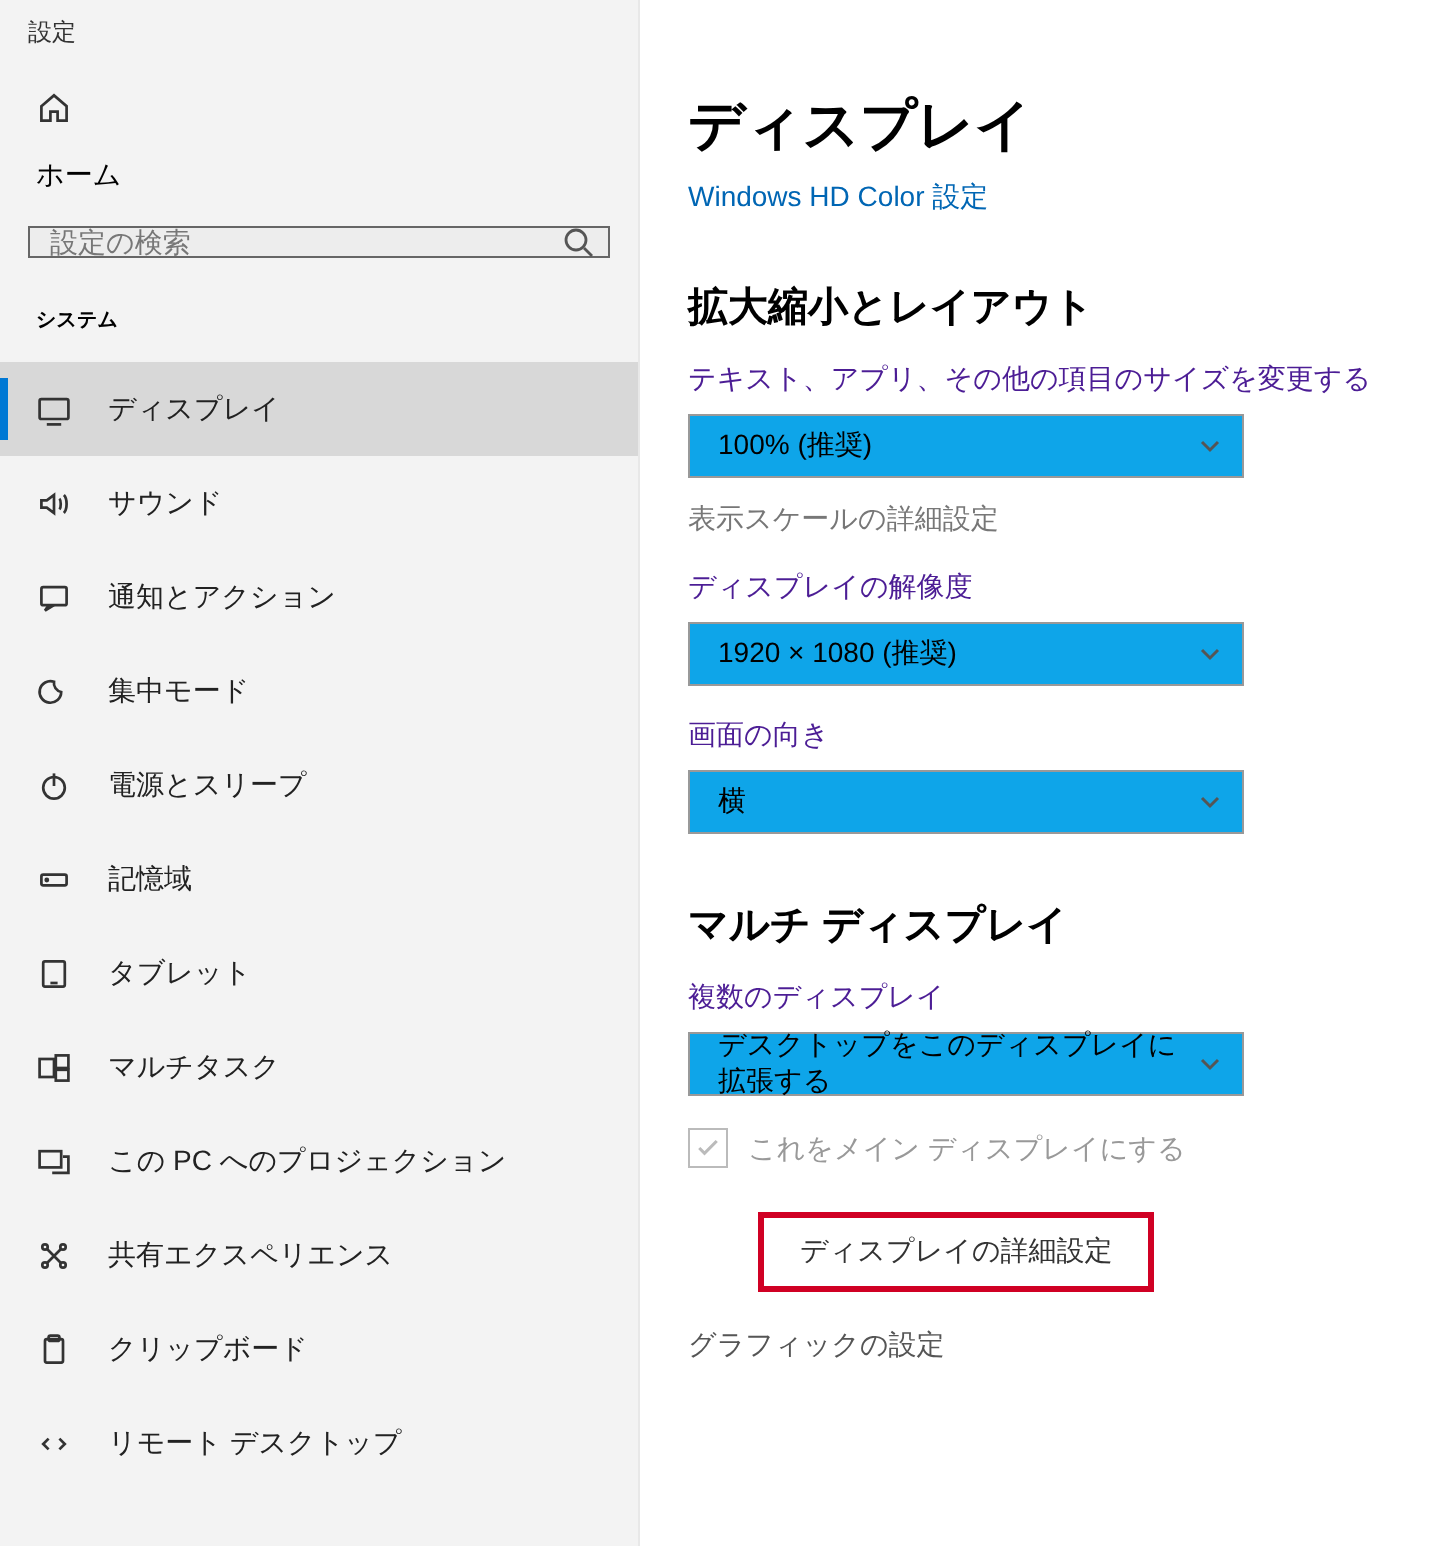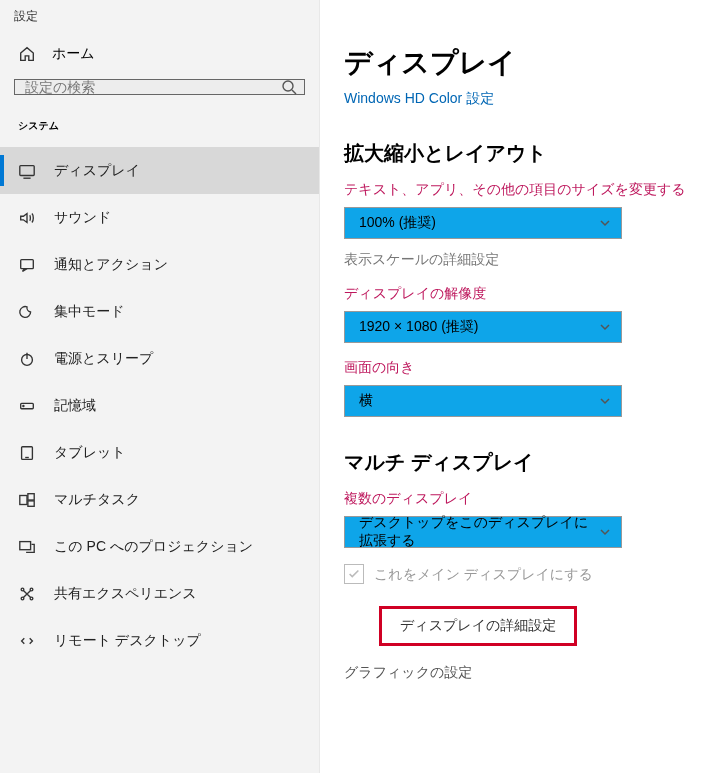--- a/index.html
+++ b/index.html
@@ -26,20 +26,21 @@
     font-size: 12px;
     padding: 4px 14px 10px 14px;
     color: #333;
   }
   .home-row {
     display: flex;
     align-items: flex-start;
     gap: 16px;
     padding: 10px 18px;
     cursor: pointer;
+    flex-direction: column;
   }
   .home-row .icon { width: 18px; height:18px; display:flex; align-items:center; justify-content:center; }
   .search-wrap {
     margin: 6px 14px 18px 14px;
     position: relative;
   }
   .search-input {
     width: 100%;
     height: 16px;
     border: 1px solid #666;
@@ -100,21 +101,21 @@
   .h2 {
     font-size: 20px;
     font-weight: 600;
     margin-top: 32px;
     margin-bottom: 14px;
   }
   .field-label {
     font-size: 14px;
     margin-top: 16px;
     margin-bottom: 8px;
-    color: #be185d;
+    color: #4c1d95;
   }
   .select {
     width: 278px;
     height: 32px;
     border: 1px solid #999;
     background: #0ea5e9;
     display: flex;
     align-items: center;
     justify-content: space-between;
     padding: 0 10px 0 14px;
@@ -283,20 +284,29 @@
           <path d="M6 6l8 8M6 14l8-8"></path>
           <circle cx="5" cy="5" r="1.5"></circle>
           <circle cx="15" cy="5" r="1.5"></circle>
           <circle cx="5" cy="15" r="1.5"></circle>
           <circle cx="15" cy="15" r="1.5"></circle>
         </svg>
     </span>
     <span>共有エクスペリエンス</span>
   </div>
 
+  <div class="nav-item">
+    <span class="icon">
+      <svg viewBox="0 0 20 20" width="18" height="18" fill="none" stroke="#333" stroke-width="1.5">
+          <rect x="5" y="4" width="10" height="13" rx="1"></rect>
+          <rect x="7" y="2" width="6" height="3" rx="1"></rect>
+        </svg>
+    </span>
+    <span>クリップボード</span>
+  </div>
 
   <div class="nav-item">
     <span class="icon">
       <svg viewBox="0 0 20 20" width="18" height="18" fill="none" stroke="#333" stroke-width="1.5">
           <path d="M7 7l-3 3 3 3M13 7l3 3-3 3"></path>
         </svg>
     </span>
     <span>リモート デスクトップ</span>
   </div>
 </div>

